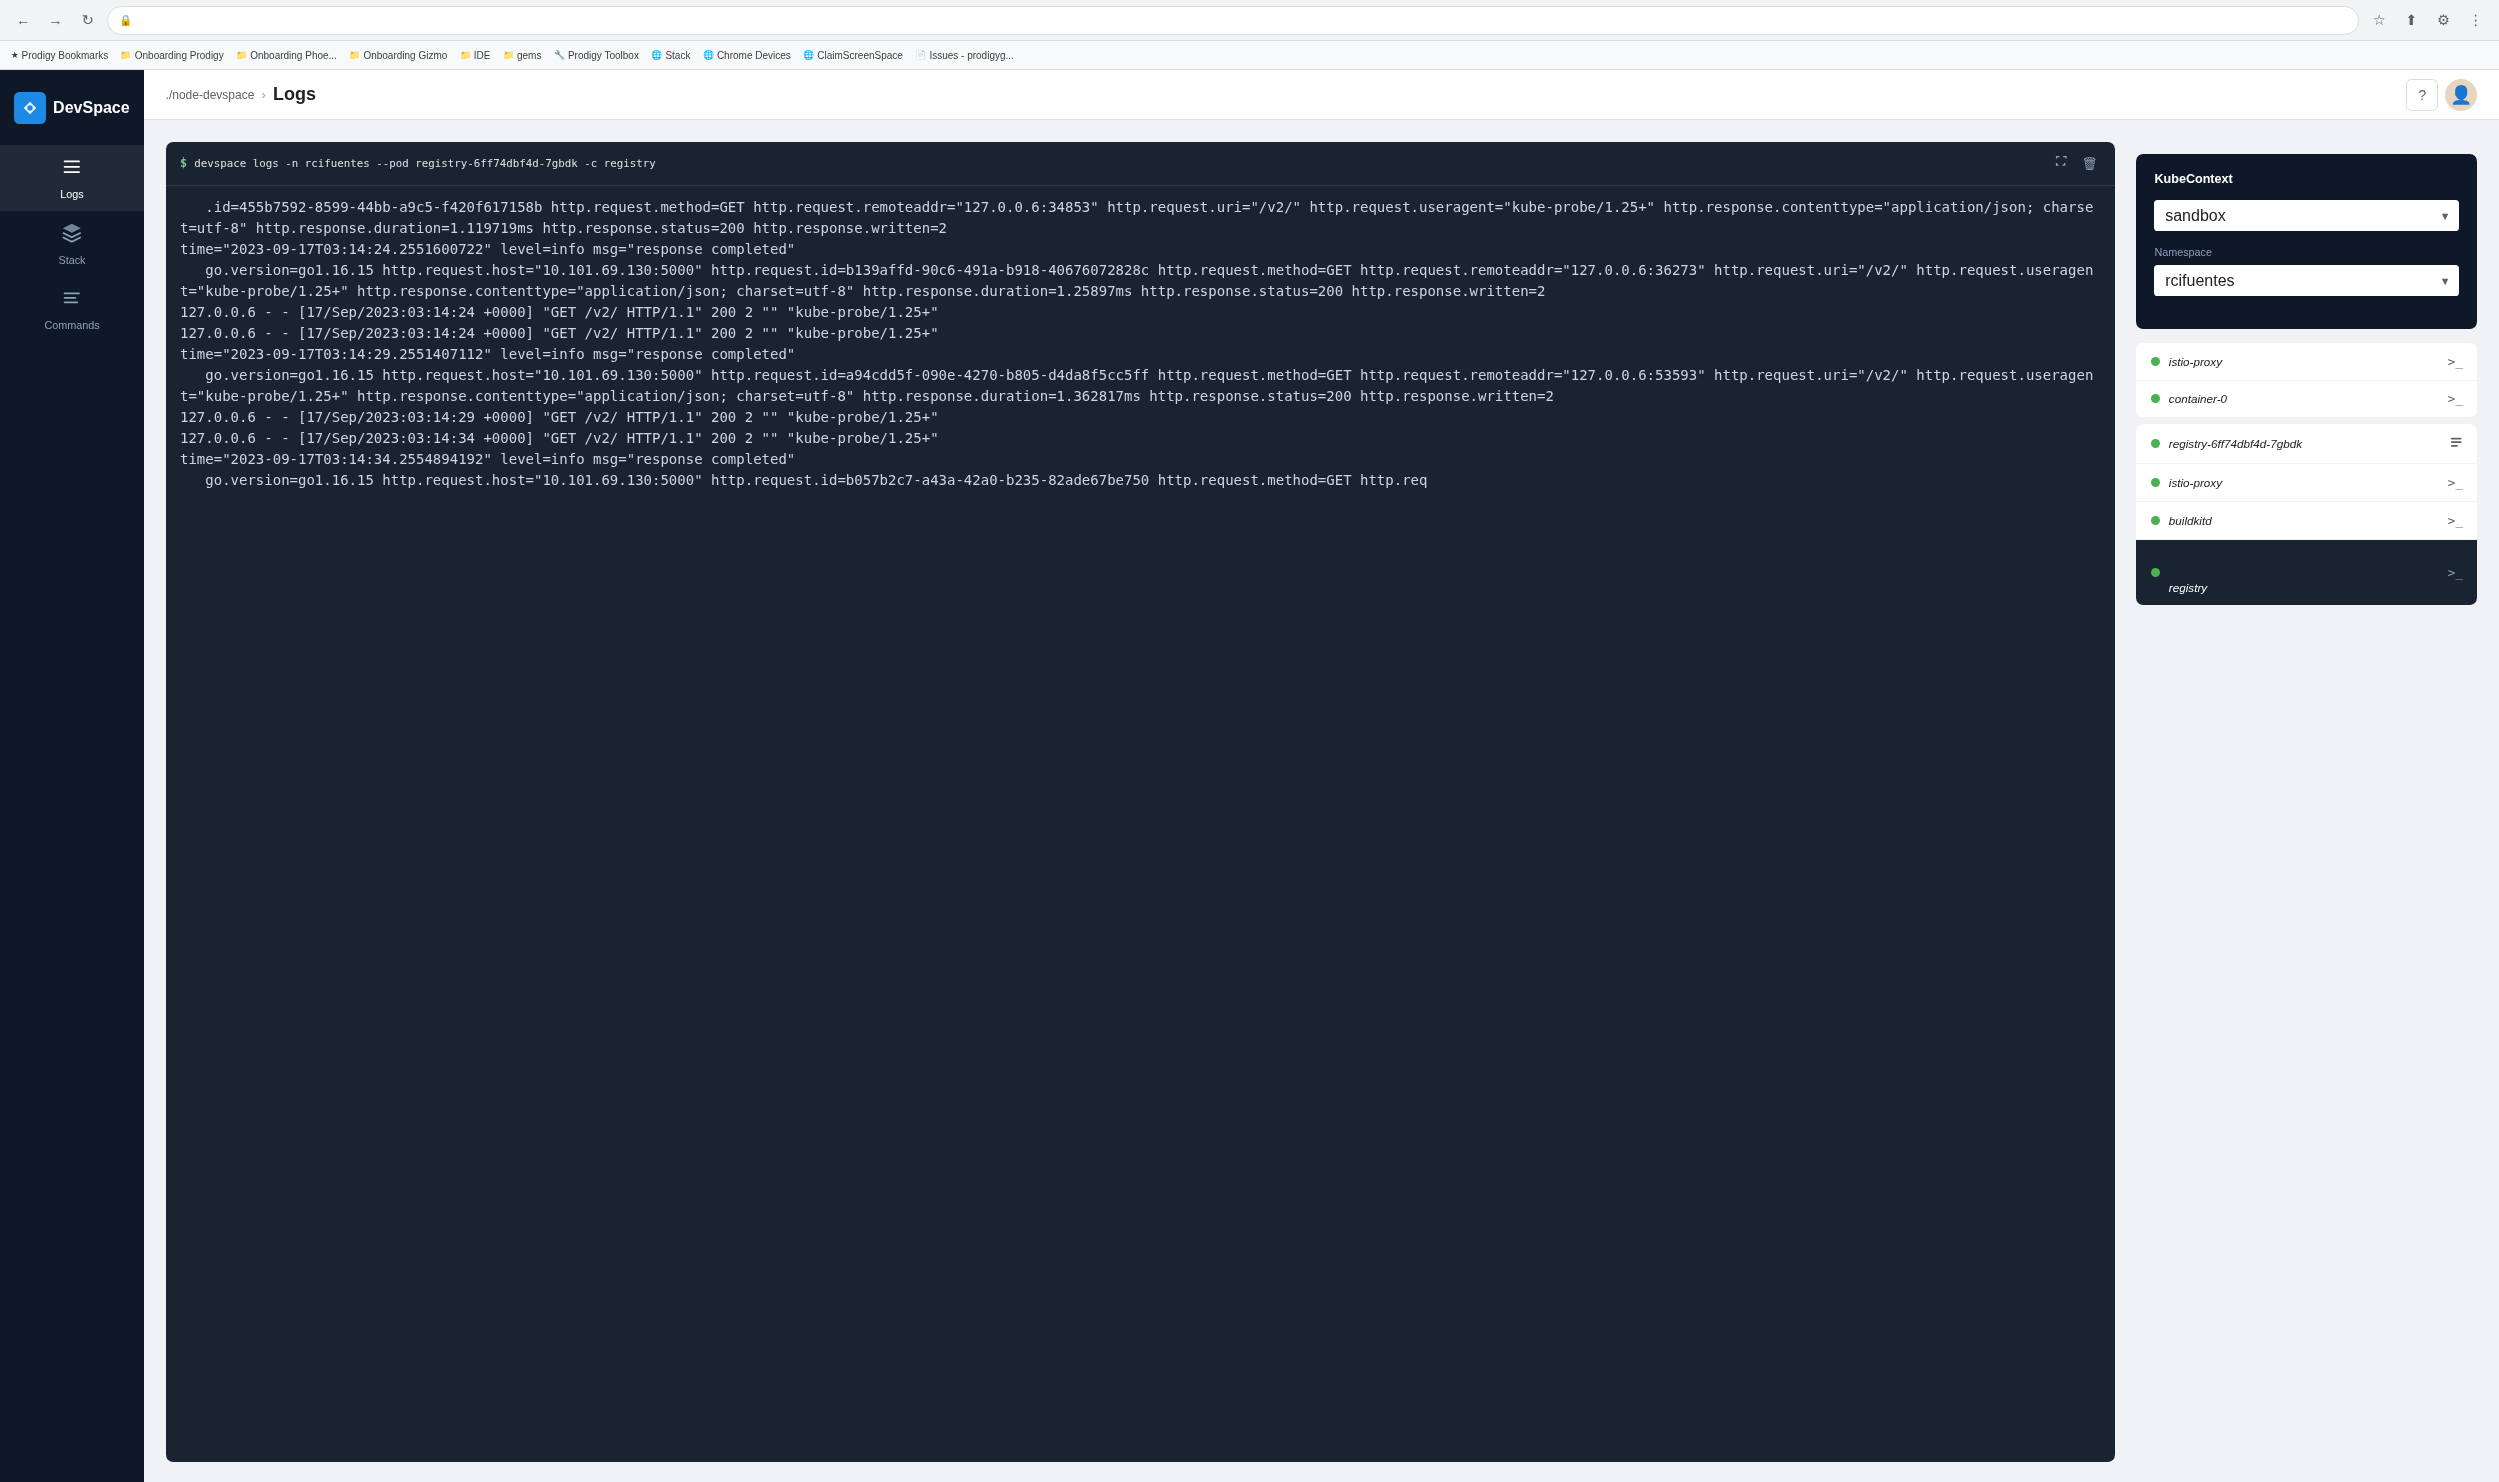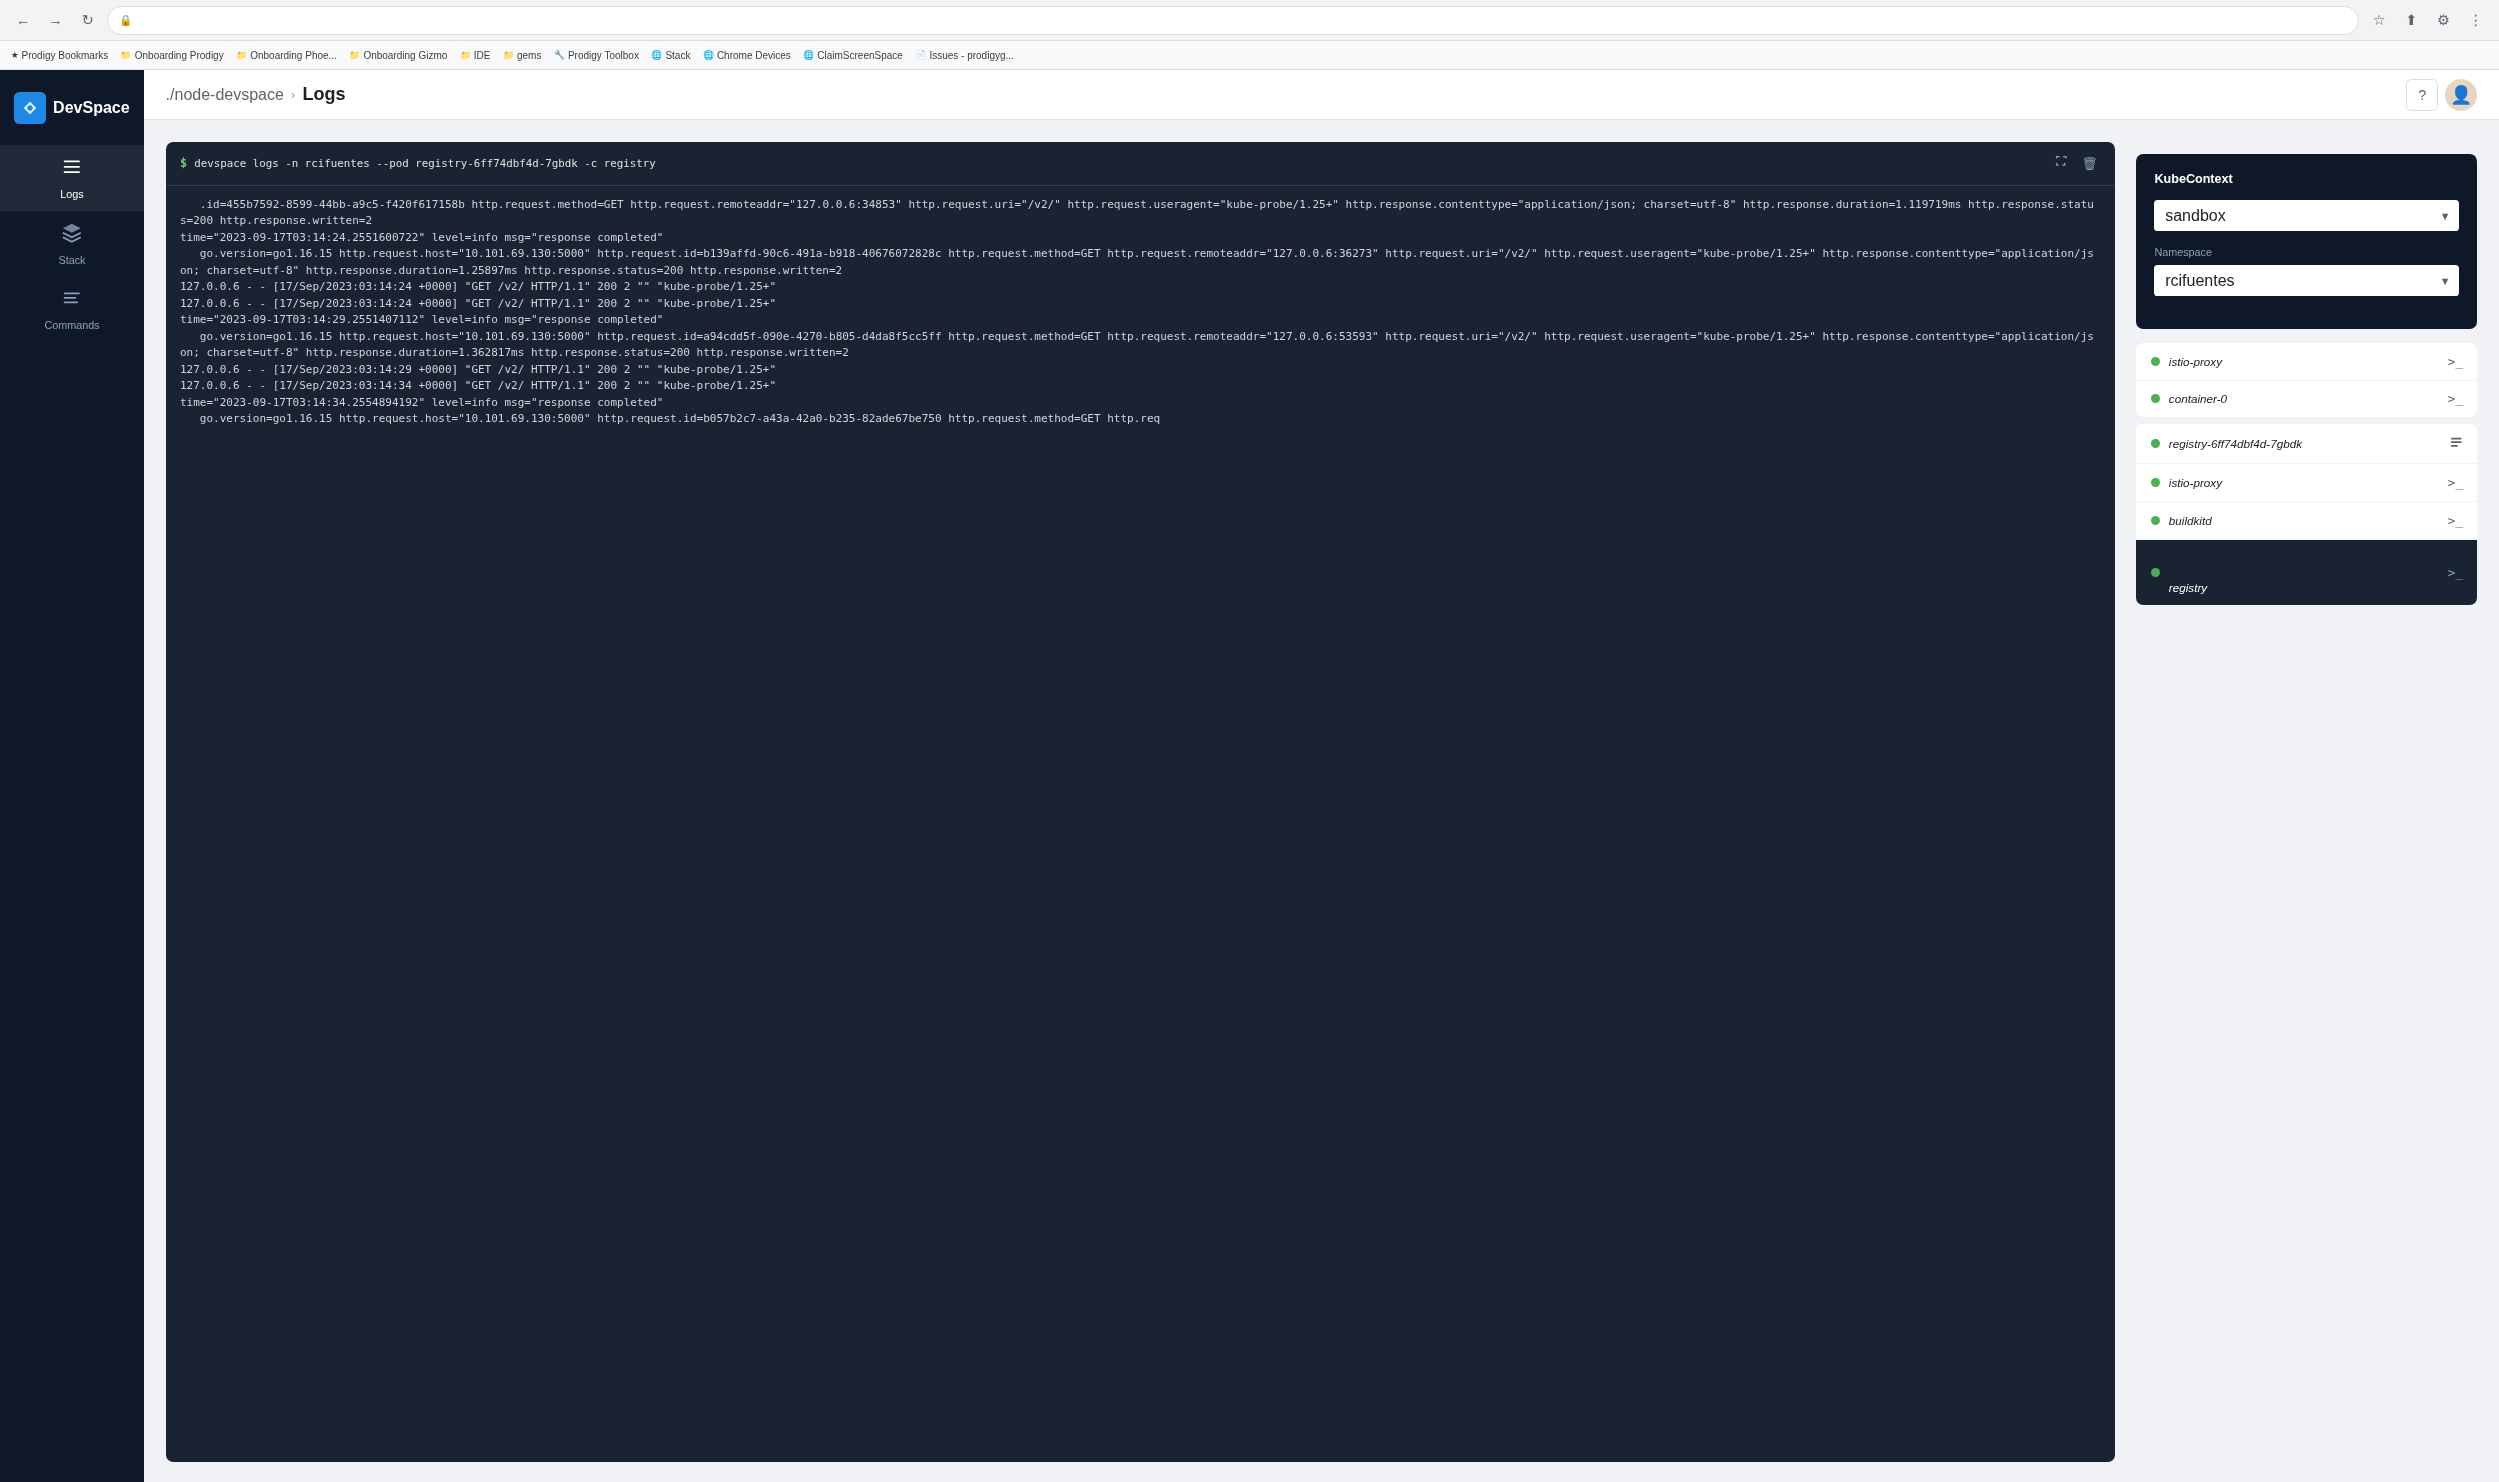--- a/index.html
+++ b/index.html
@@ -99,21 +99,21 @@
     }
     .terminal-prompt { color: #81c784; font-size: 11.7px; font-family: monospace; font-weight: bold; }
     .terminal-cmd { color: #e0e0e0; font-size: 10.8px; font-family: monospace; flex: 1; word-break: break-all; }
     .terminal-actions { display: flex; gap: 7.2px; margin-left: auto; }
     .terminal-action-btn {
       width: 21.6px; height: 21.6px; background: none; border: none; cursor: pointer;
       color: #8ca0b8; font-size: 12.6px; display: flex; align-items: center; justify-content: center;
     }
     .terminal-body {
       flex: 1; overflow-y: auto; padding: 10.8px 14.4px; font-family: monospace;
-      font-size: 11px; color: #cdd5e0; line-height: 1.5; white-space: pre-wrap;
+      font-size: 14px; color: #cdd5e0; line-height: 1.5; white-space: pre-wrap;
       word-break: break-all;
     }
     .terminal-body::-webkit-scrollbar { width: 5.4px; }
     .terminal-body::-webkit-scrollbar-track { background: #0f1829; }
     .terminal-body::-webkit-scrollbar-thumb { background: #3d5166; border-radius: 2.7px; }
 
     
     .right-panel {
       width: 341px; display: flex; flex-direction: column; gap: 14.4px; flex-shrink: 0;
       overflow-y: auto;
@@ -270,21 +270,21 @@
         </svg>
       </span>
       <span>Commands</span>
     </div>
   </div>
 
   <div class="main-content">
 
     <div class="page-header">
       <div class="breadcrumb">
-        <span style="color:#5f6368; font-size:16px;">./node-devspace</span>
+        <span style="color:#5f6368; font-size:12px;">./node-devspace</span>
         <span style="color:#9aa0a6;">›</span>
         <span class="breadcrumb-current">Logs</span>
       </div>
       <div class="header-actions">
         <button class="header-btn">
           <span>?</span>
         </button>
         <div style="width:32px; height:32px; border-radius:50%; background:#e8d5c0; display:flex; align-items:center; justify-content:center; cursor:pointer; overflow:hidden;">
           <span style="font-size:18px;">👤</span>
         </div>

